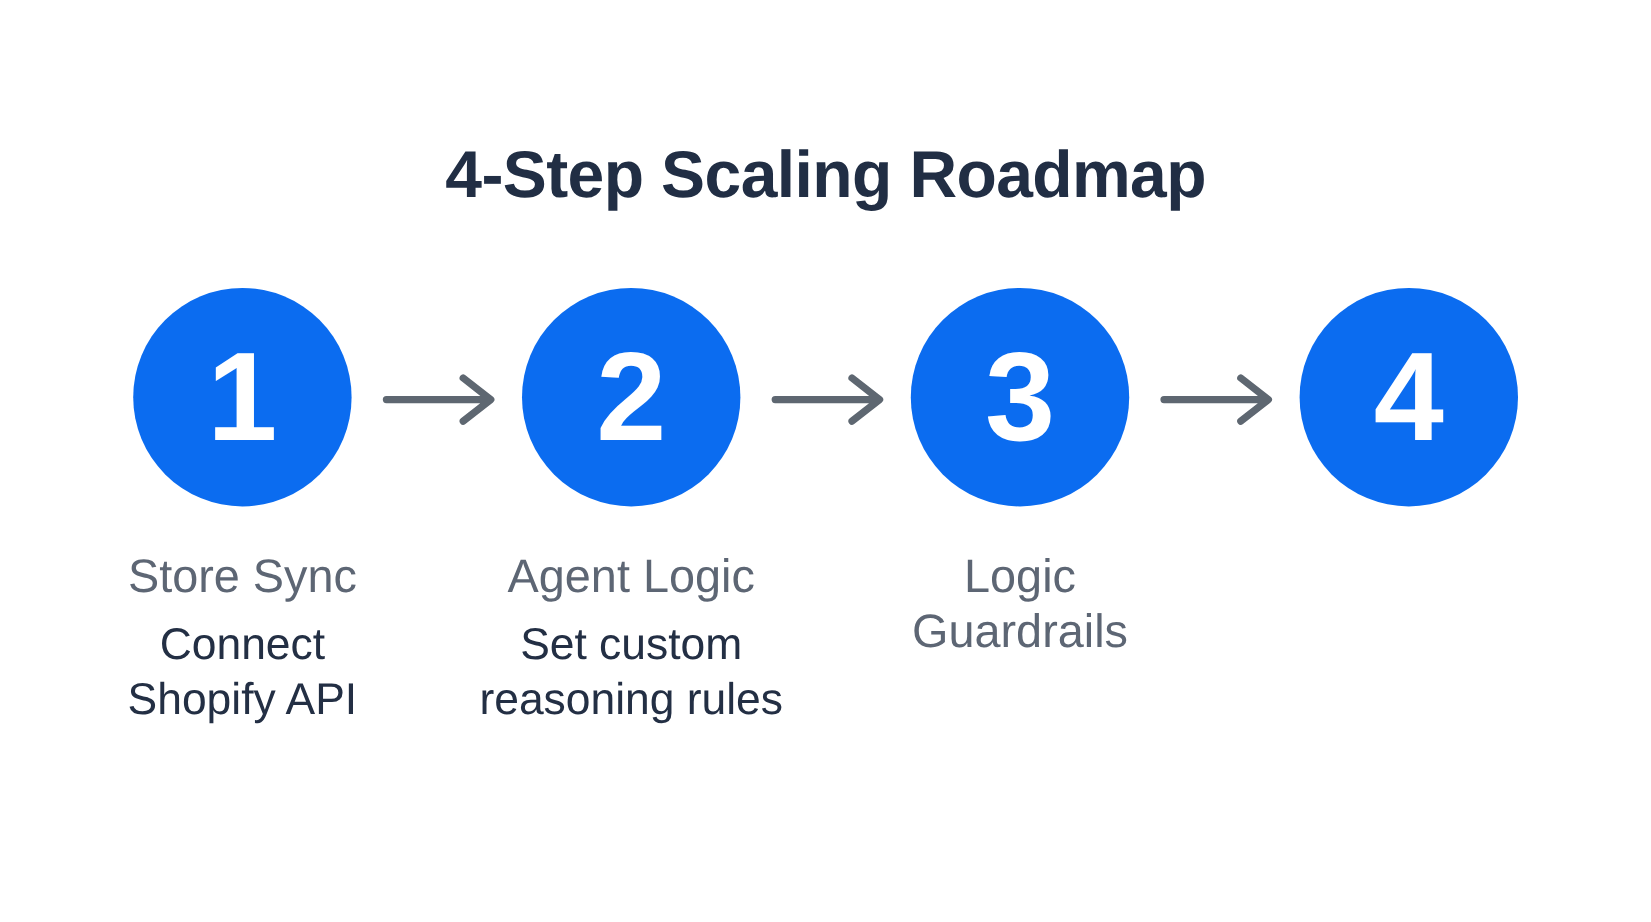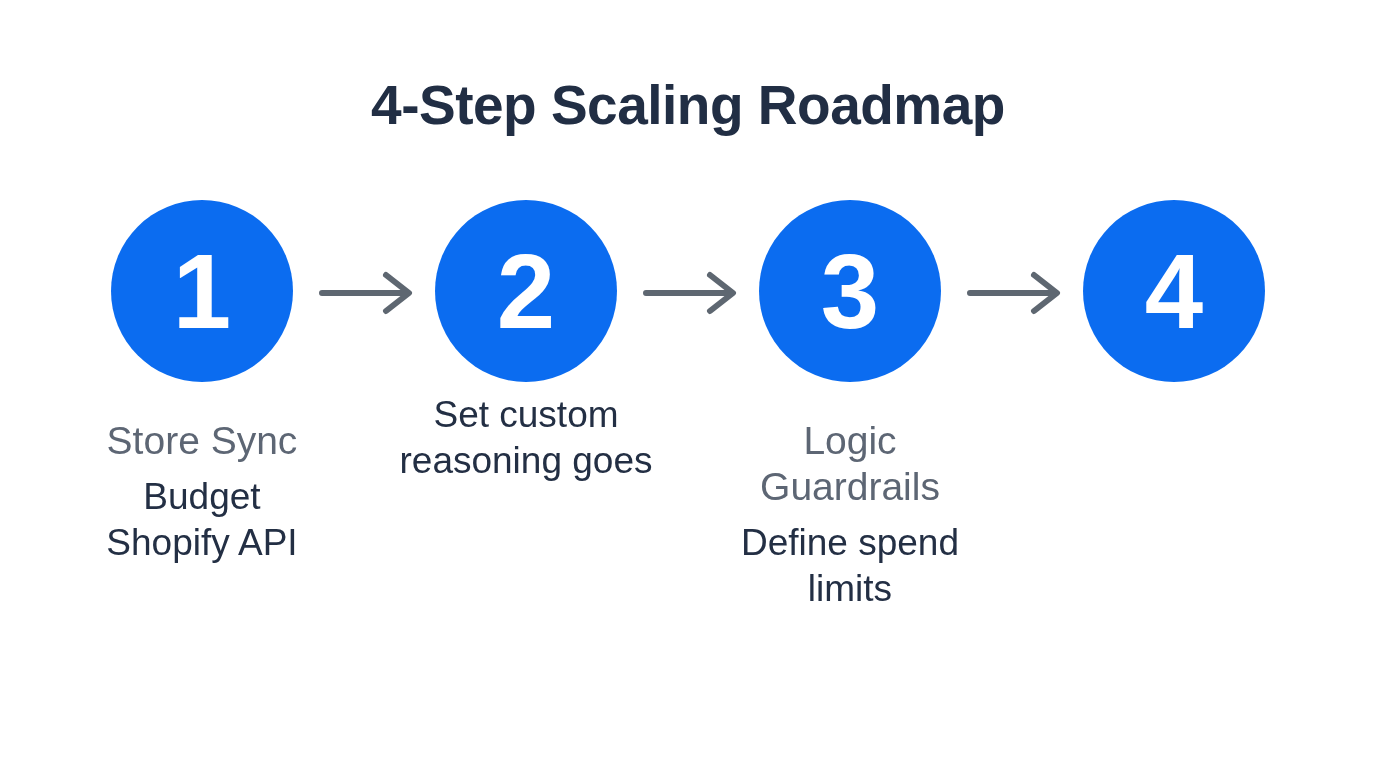--- a/index.html
+++ b/index.html
@@ -16,20 +16,21 @@
     height: 768px;
     background: var(--background);
     font-family: "Liberation Sans", "DejaVu Sans", sans-serif;
     overflow: hidden;
   }
   .canvas {
     position: relative;
     width: 1376px;
     height: 728px;
     background: var(--background);
+    margin-top: 40px;
   }
   .page-title {
     padding-top: 72px;
     text-align: center;
     font-size: 55px;
     line-height: 1.2;
     font-weight: 700;
     letter-spacing: -0.5px;
     color: var(--title-navy);
   }
@@ -96,40 +97,39 @@
 
   <h1 class="page-title">4-Step Scaling Roadmap</h1>
 
   <div class="steps-row">
 
     <div class="step">
       <div class="circle">
         <span class="circle-number">1</span>
       </div>
       <div class="step-title">Store Sync</div>
-      <div class="step-desc">Budget
+      <div class="step-desc">Connect
 Shopify API</div>
     </div>
 
     <div class="step">
       <div class="circle">
         <span class="circle-number">2</span>
       </div>
+      <div class="step-title">Agent Logic</div>
       <div class="step-desc">Set custom
-reasoning goes</div>
+reasoning rules</div>
     </div>
 
     <div class="step">
       <div class="circle">
         <span class="circle-number">3</span>
       </div>
       <div class="step-title">Logic
 Guardrails</div>
-      <div class="step-desc">Define spend
-limits</div>
     </div>
 
     <div class="step">
       <div class="circle">
         <span class="circle-number">4</span>
       </div>
     </div>
 
   </div>
 

